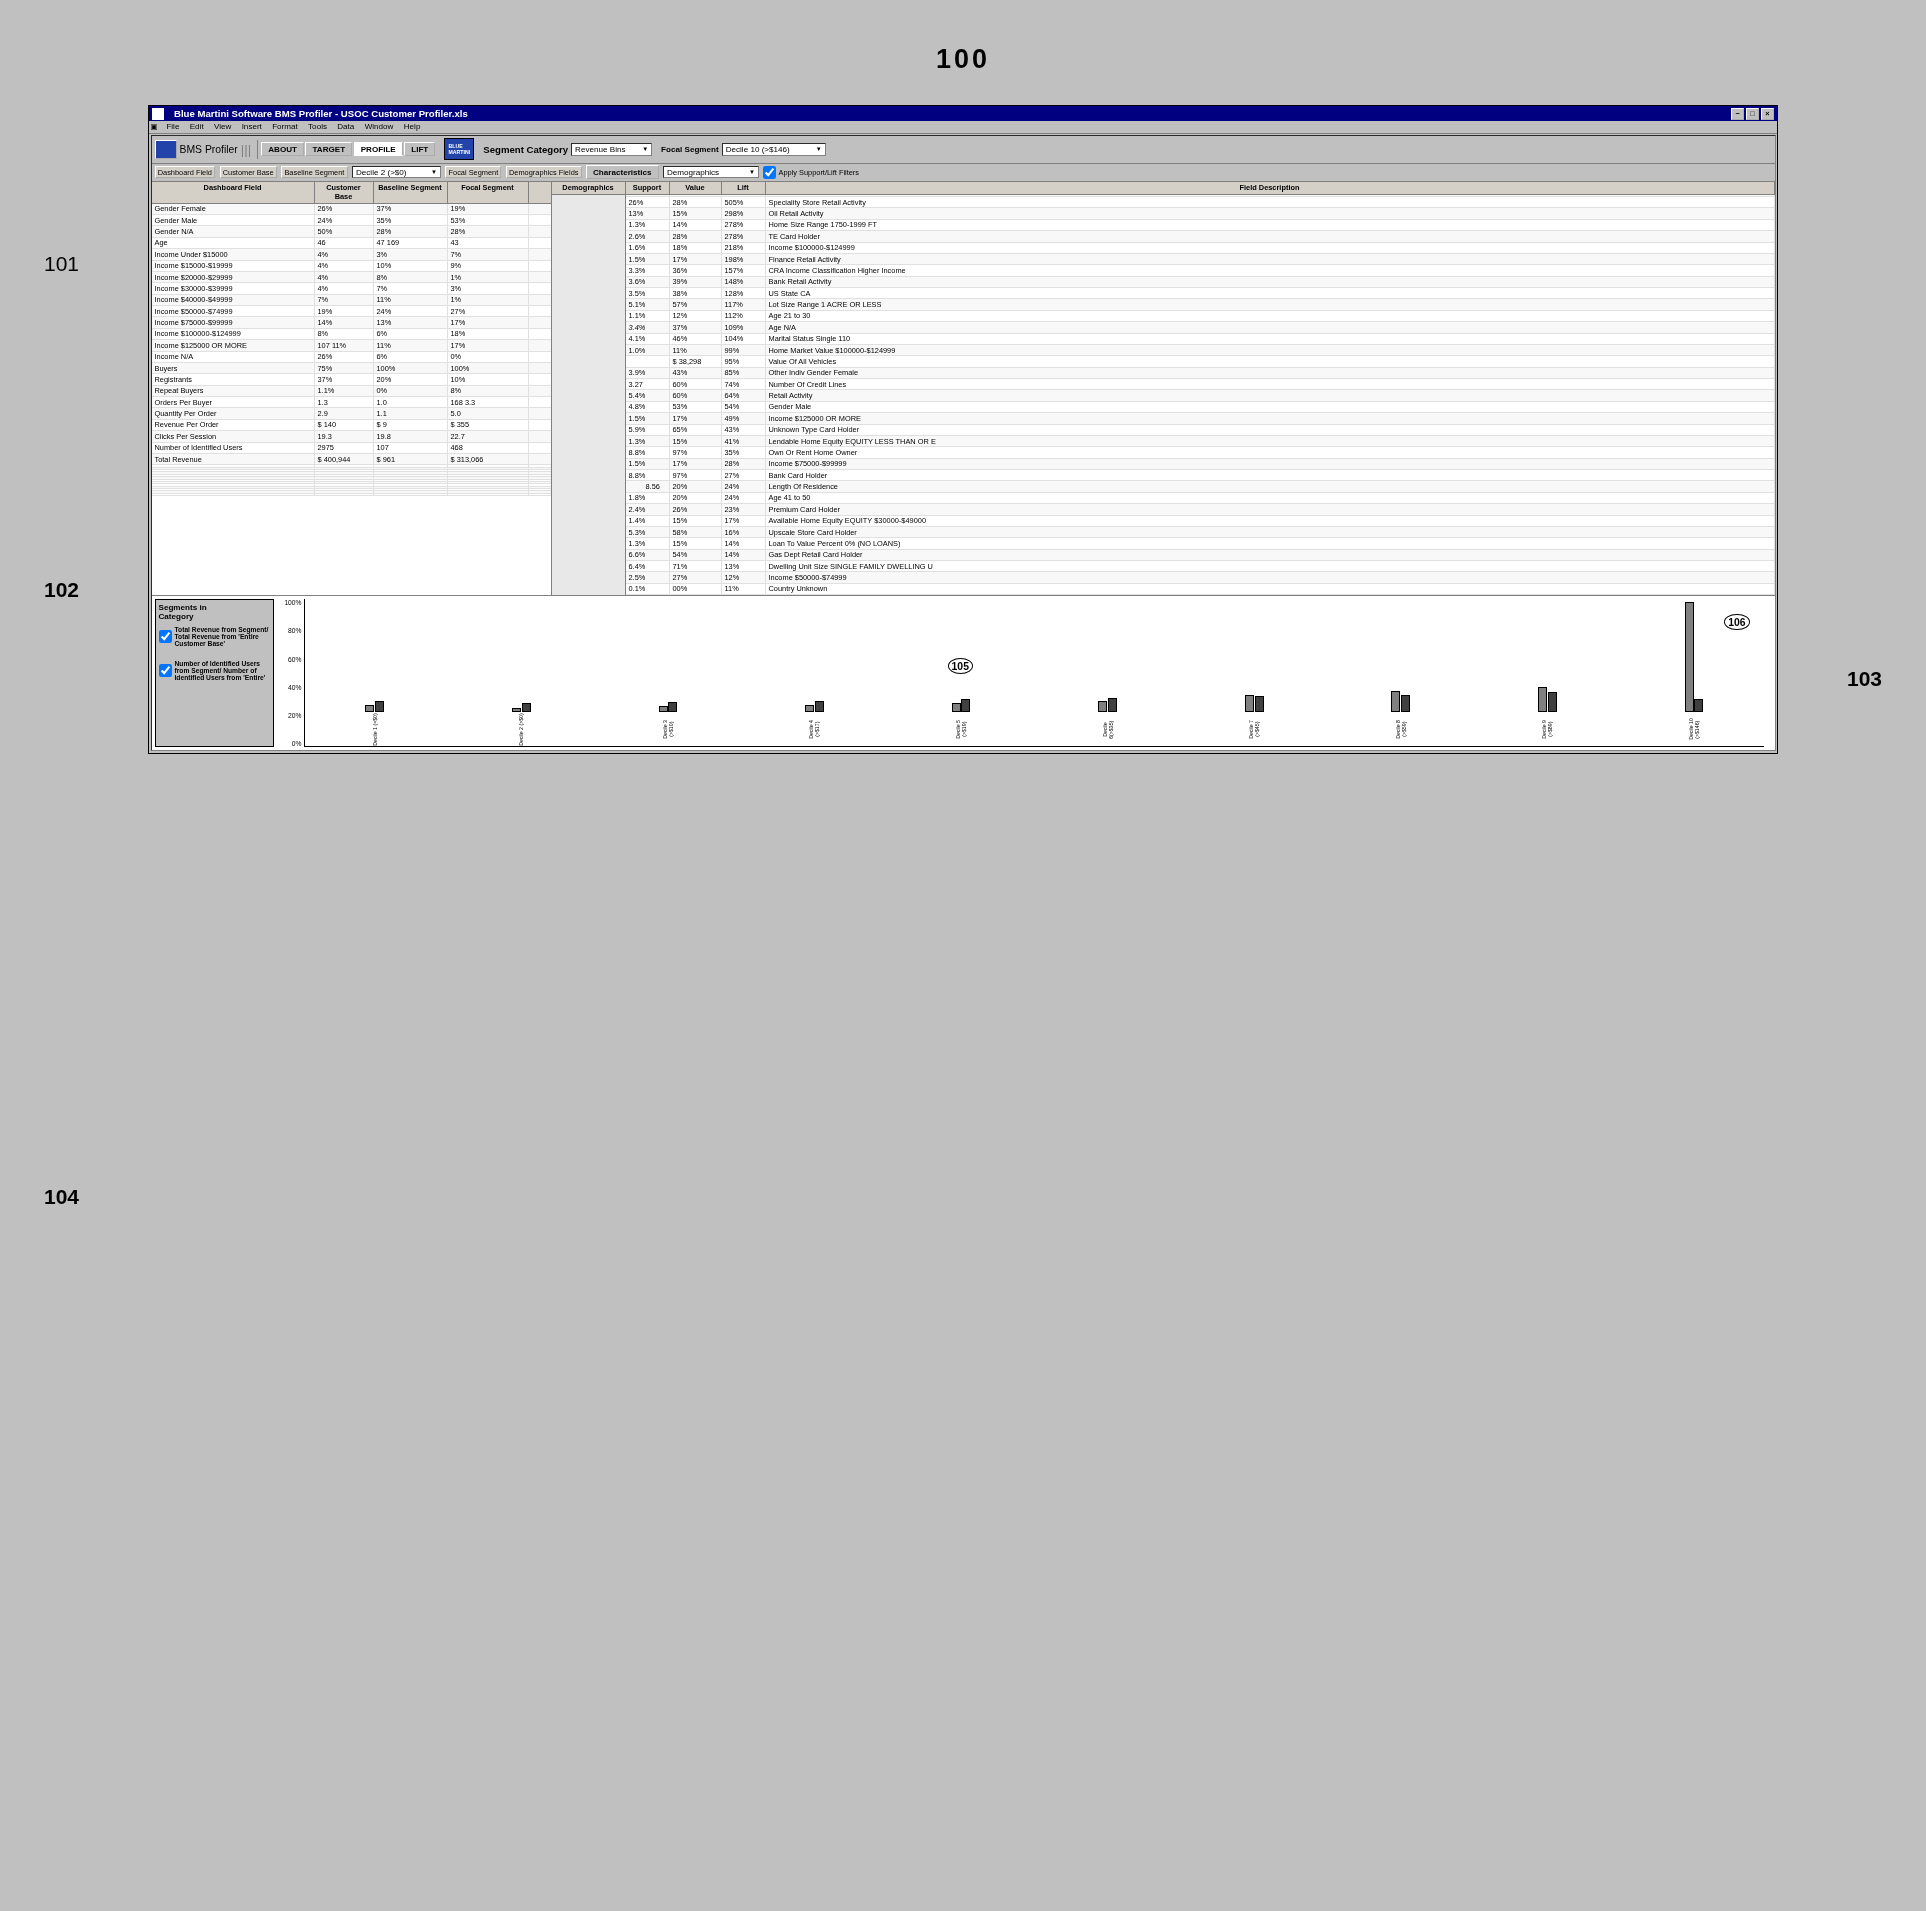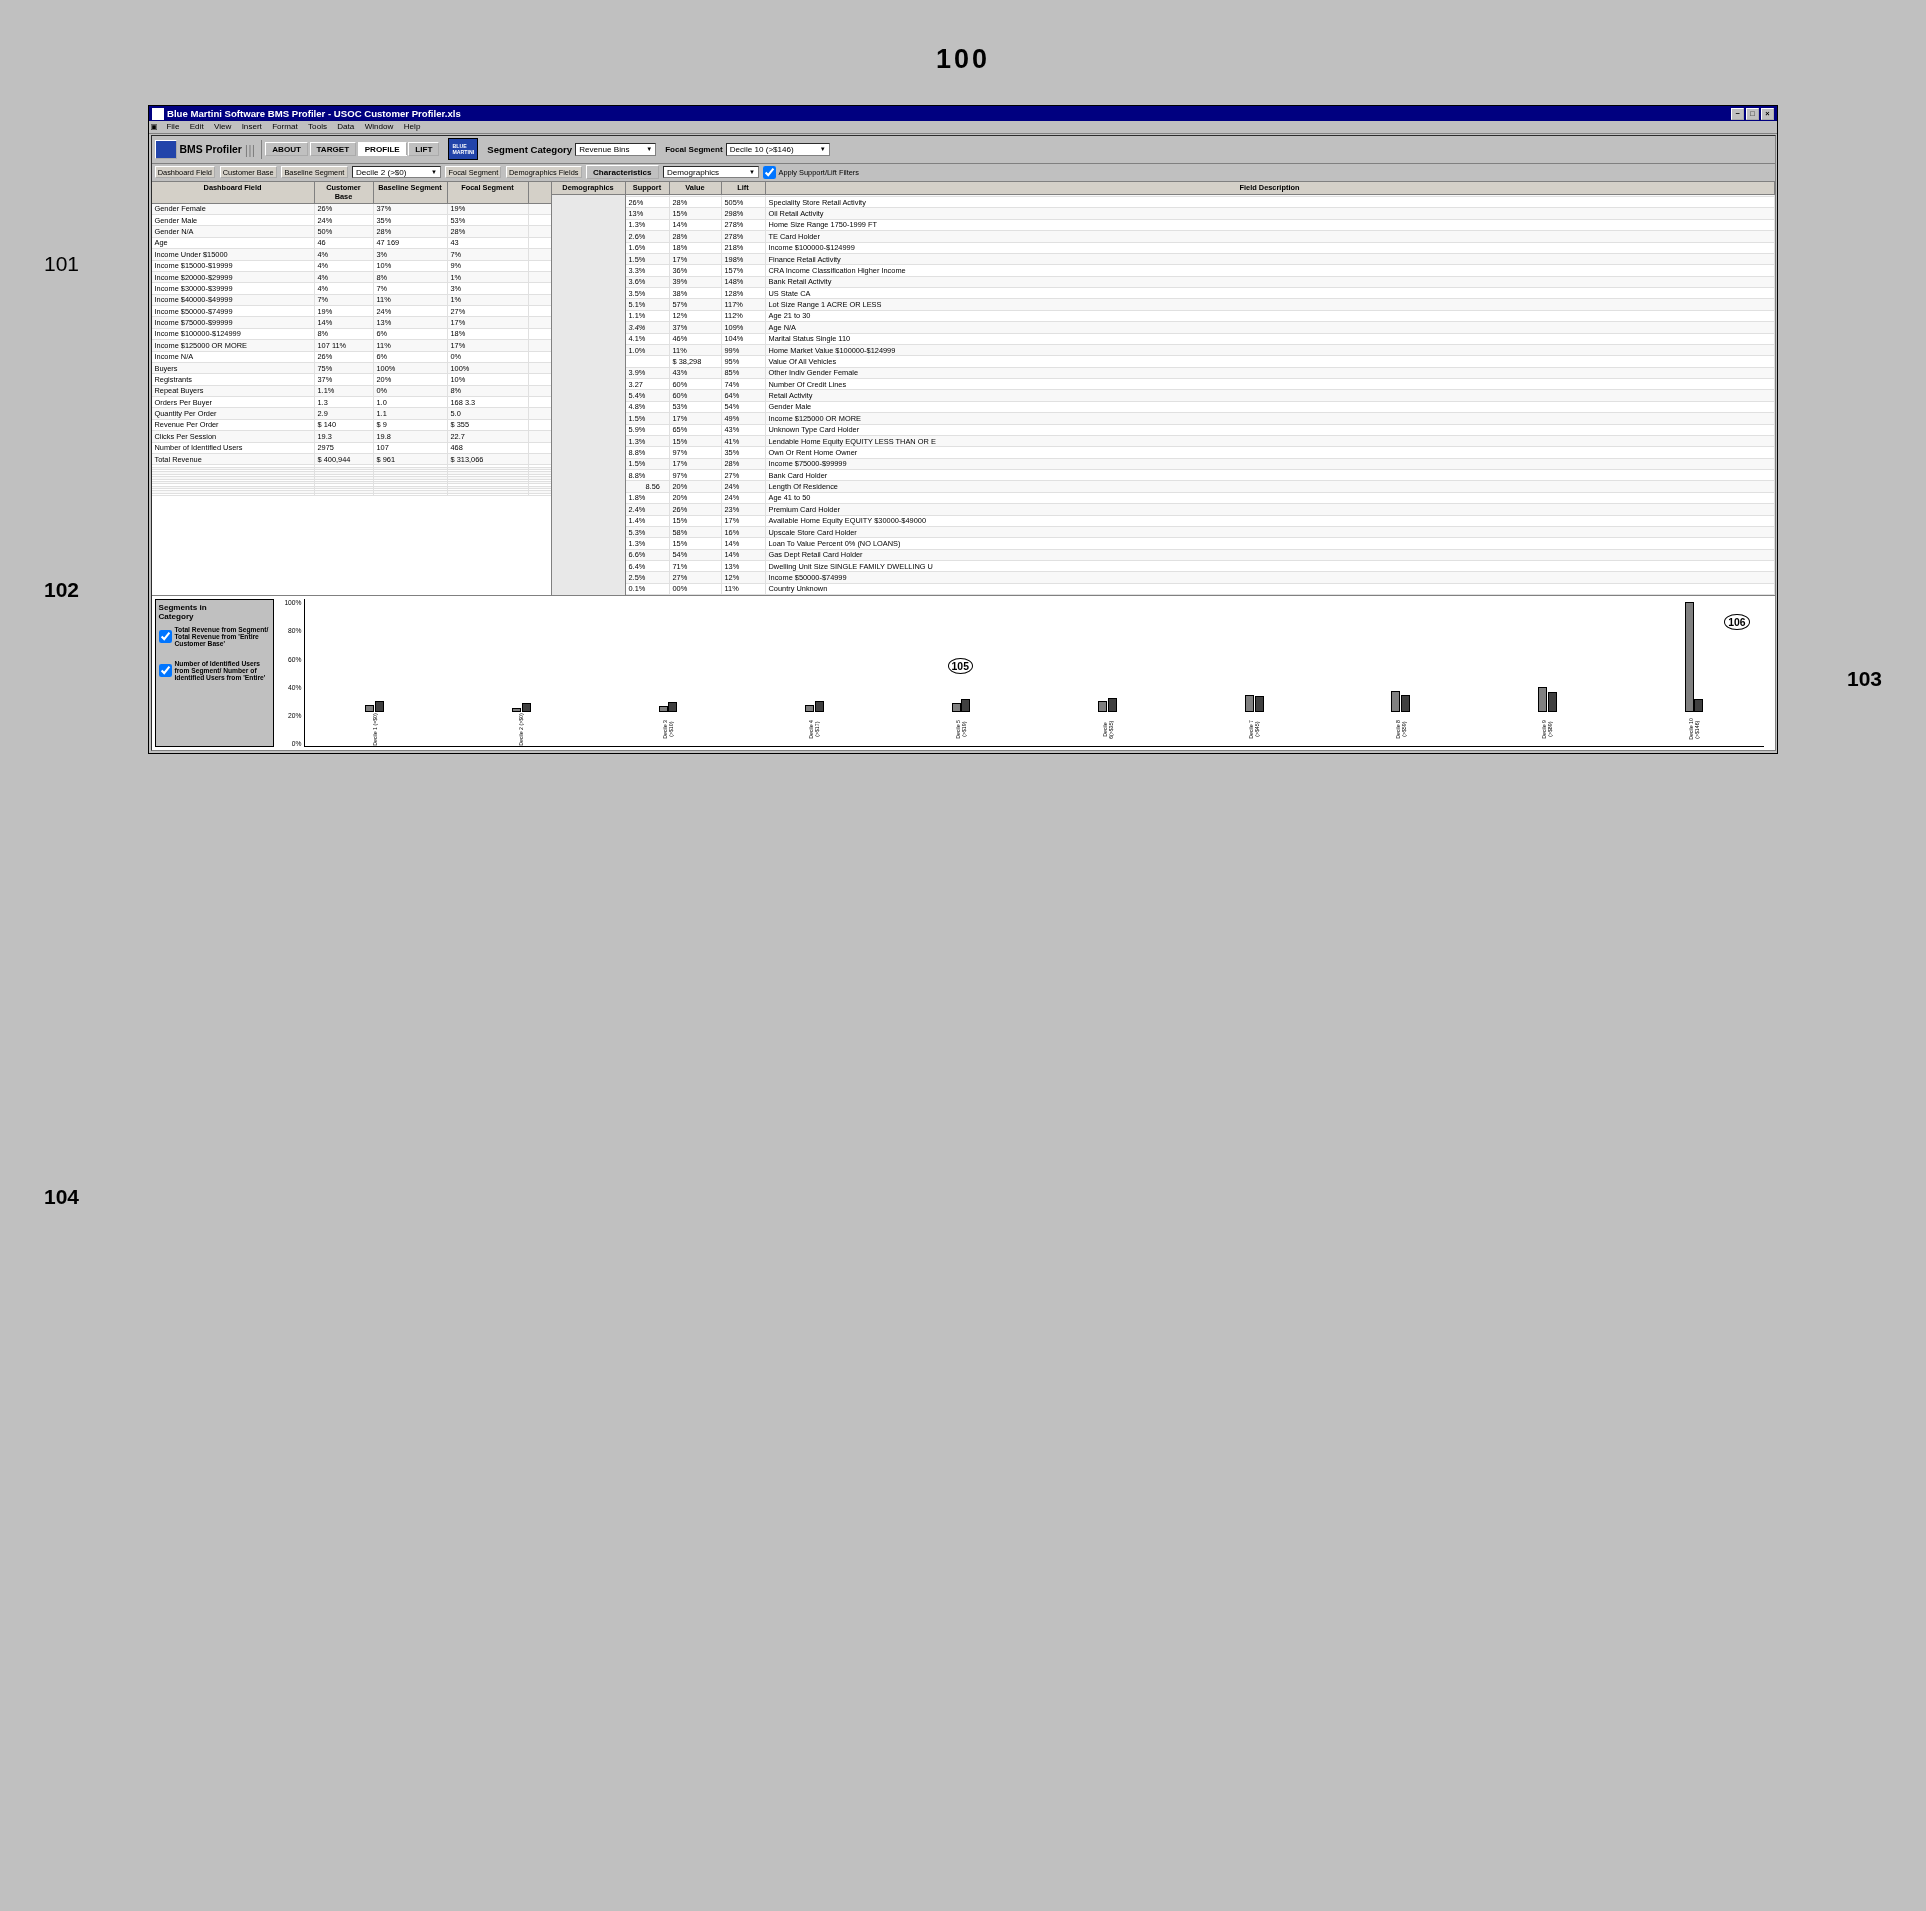--- a/index.html
+++ b/index.html
@@ -42,21 +42,21 @@
       display: flex;
       align-items: center;
       justify-content: space-between;
       padding: 1.5px 3px;
       font-size: 9.6px;
       font-weight: bold;
     }
     .title-bar-left {
       display: flex;
       align-items: center;
-      gap: 3px;
+      gap: 10px;
     }
     .title-bar-icon {
       width: 12px;
       height: 12px;
       background: #fff;
       display: inline-block;
     }
     .title-bar-buttons {
       display: flex;
       gap: 1.5px;
@@ -207,21 +207,21 @@
       <span class="menu-item">Data</span>
       <span class="menu-item">Window</span>
       <span class="menu-item">Help</span>
     </div>
 
     <div class="inner-window">
 
       <div class="toolbar-row">
         <div style="display:flex;align-items:center;gap:3px;border-right:0.7px solid #808080;padding-right:6px;">
           <div style="width:22px;height:19px;background:#2244aa;border:1.5px outset #fff;"></div>
-          <span style="font-weight:bold;font-size:10.4px;">BMS Profiler</span>
+          <span style="font-weight:normal;font-size:10.4px;">BMS Profiler</span>
           <span style="font-size:13.3px;color:#808080;">|||</span>
         </div>
 
         <div style="display:flex;gap:1.5px;">
           <button class="tab-button">ABOUT</button>
           <button class="tab-button">TARGET</button>
           <button class="tab-button active">PROFILE</button>
           <button class="tab-button">LIFT</button>
         </div>
 

